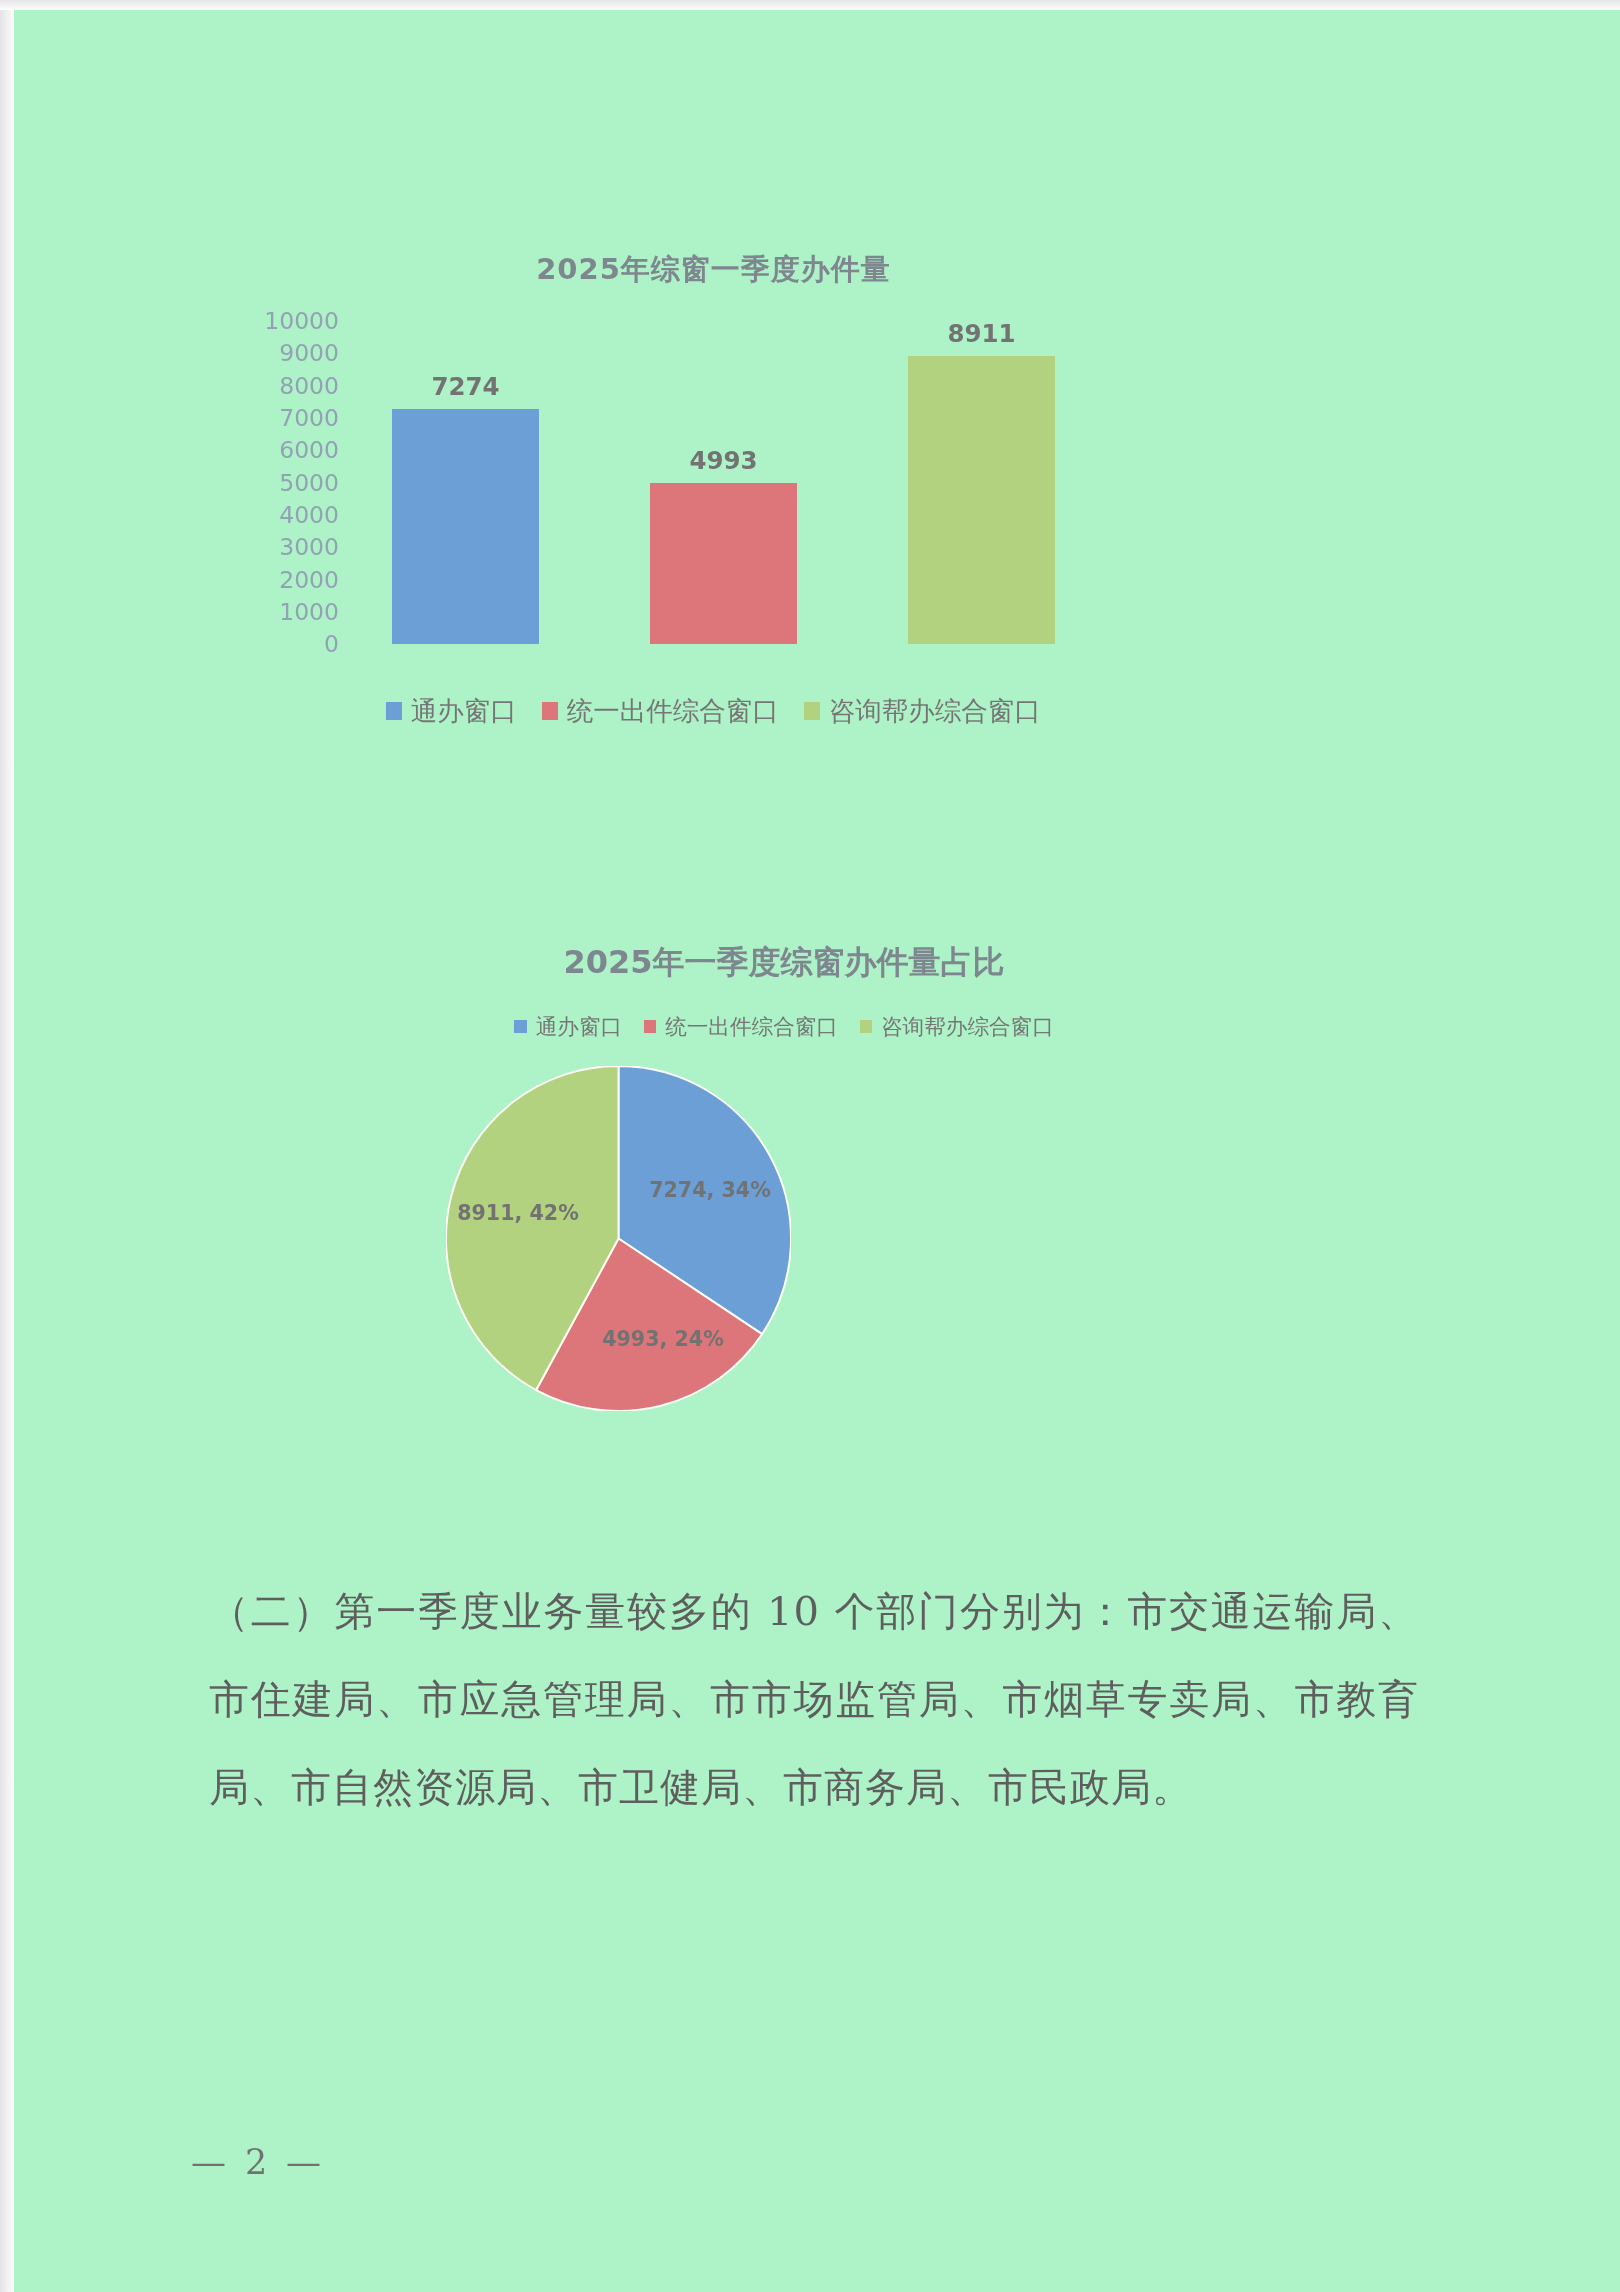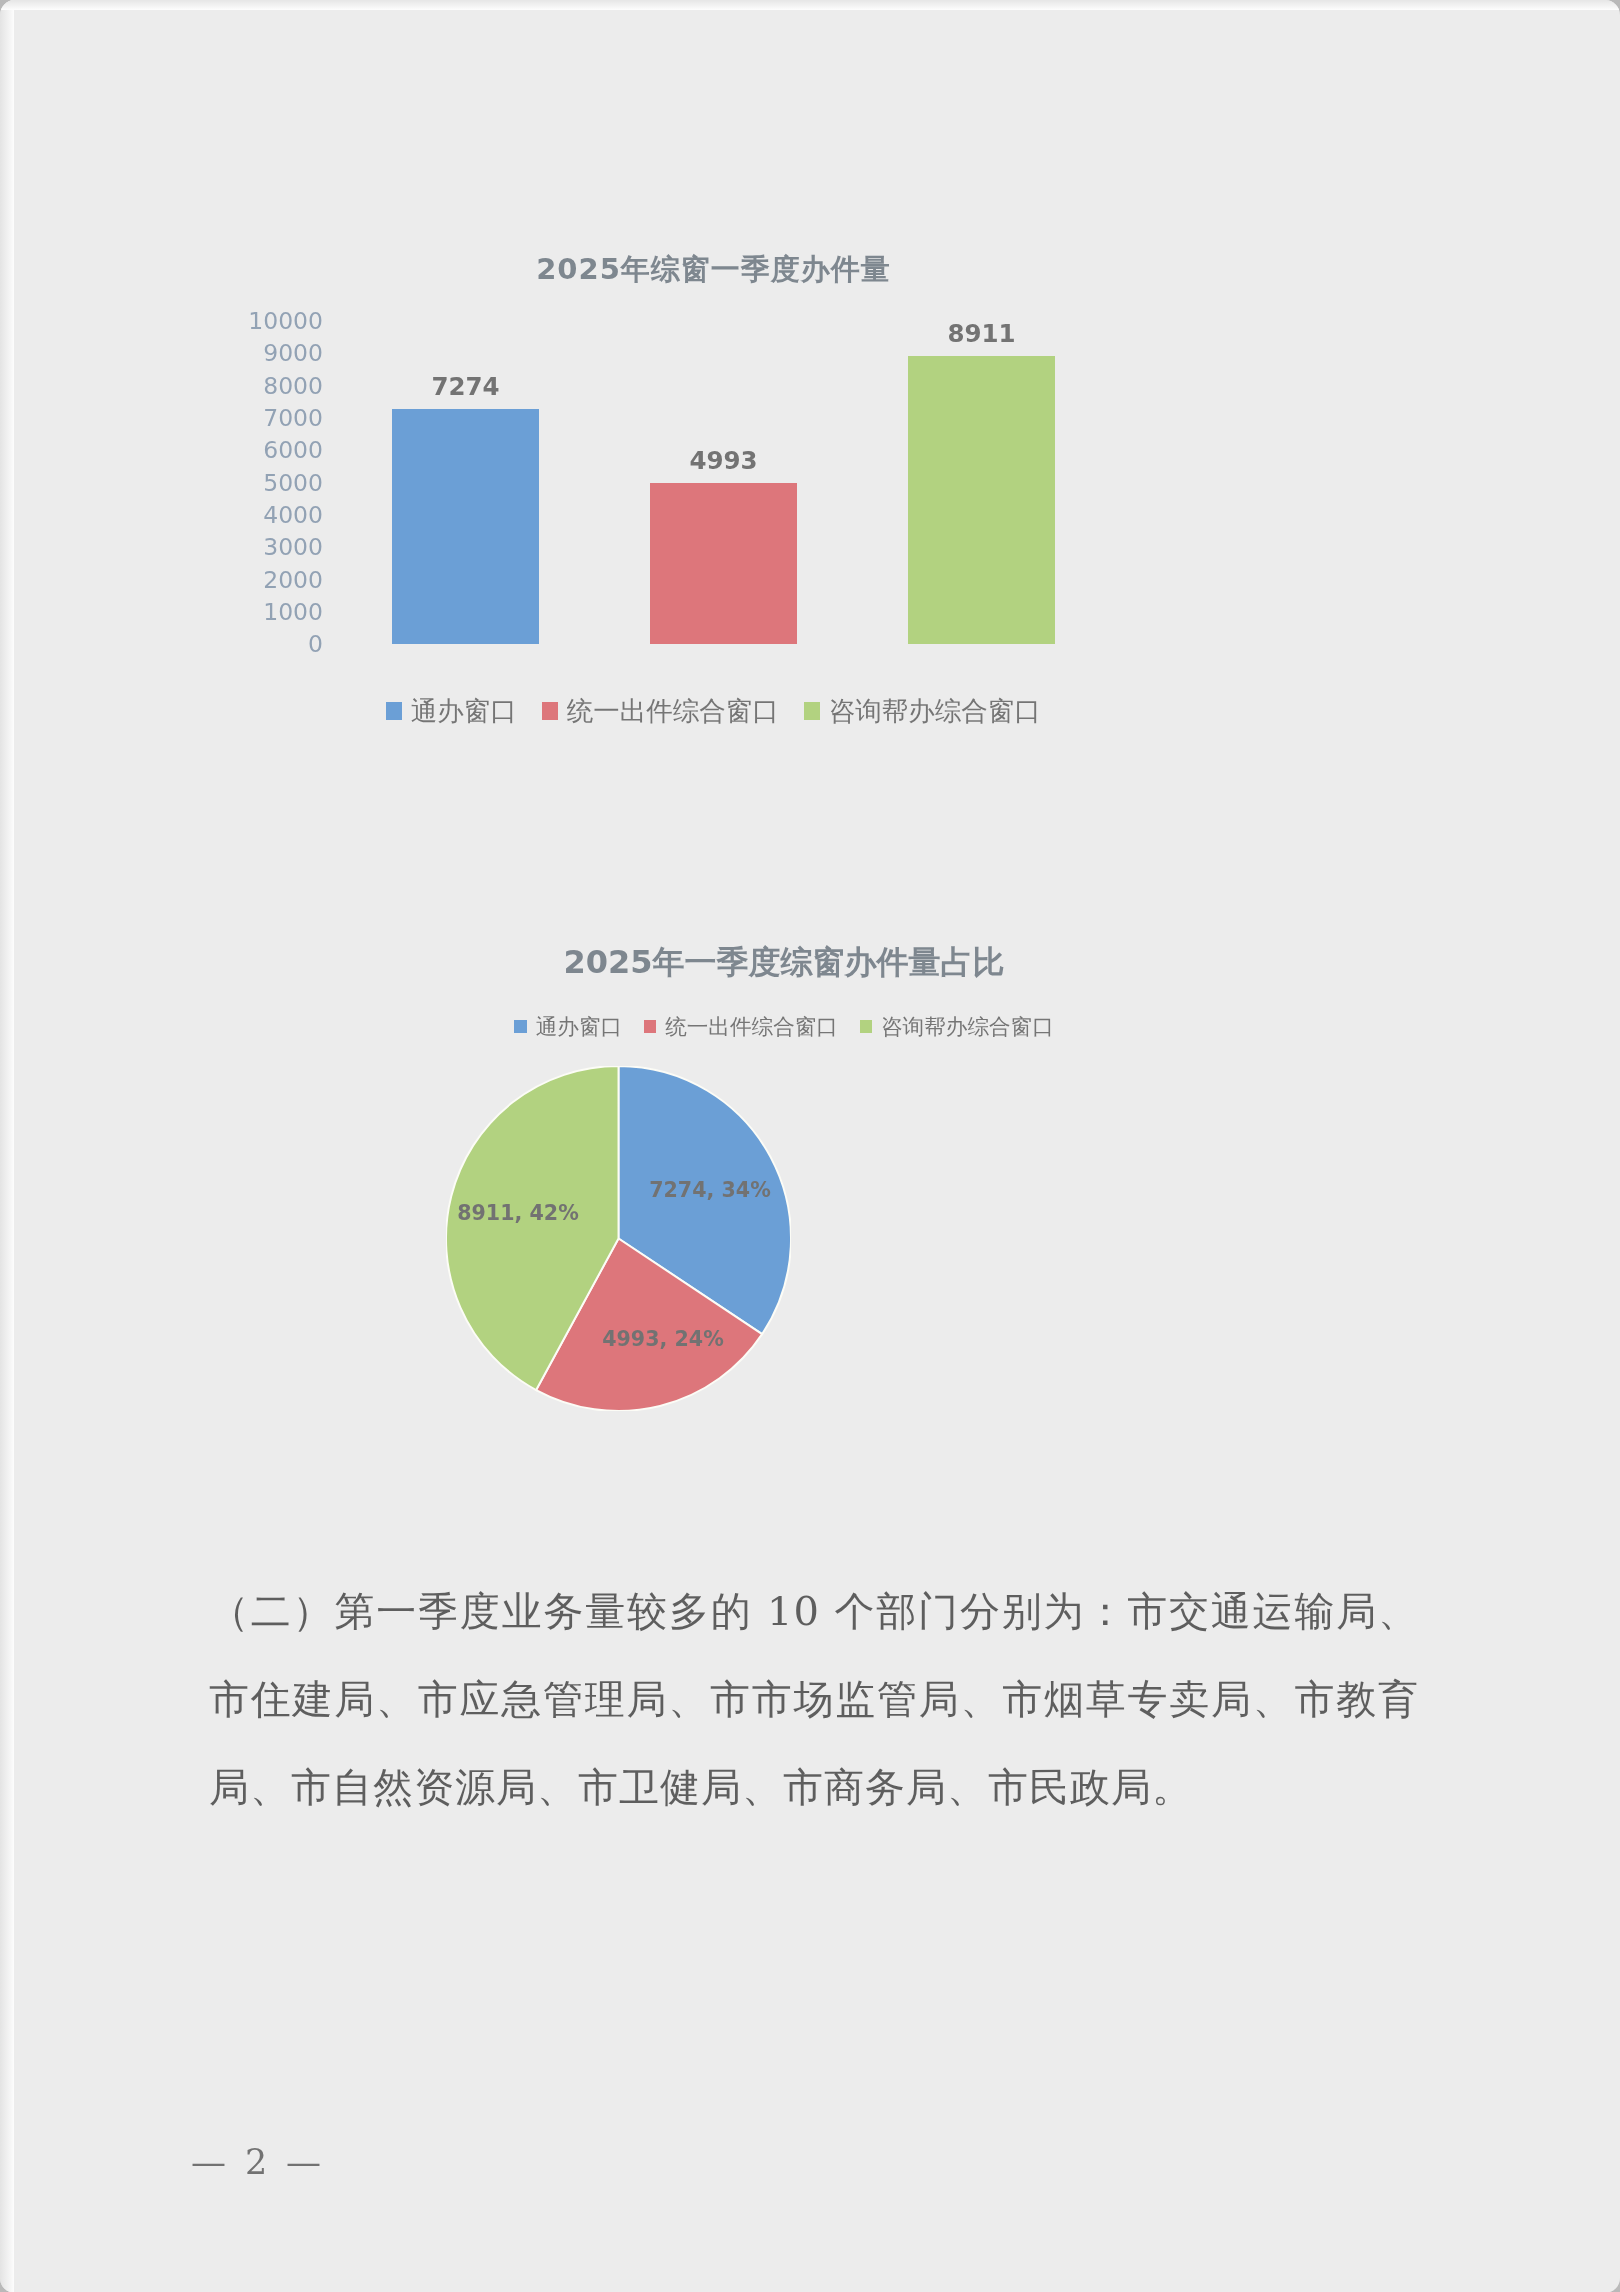--- a/index.html
+++ b/index.html
@@ -4,24 +4,23 @@
 <style>
   html, body {
     margin: 0;
     padding: 0;
     background: #b9b9b9;
   }
   .page {
     position: relative;
     width: 1620px;
     height: 2293px;
-    background: #e5e5e5;
+    background: #86efac;
     overflow: hidden;
     font-family: "Liberation Serif", "DejaVu Serif", serif;
-    border-radius: 15px;
   }
   
   .scan-edge-left {
     position: absolute;
     left: 0; top: 0;
     width: 13.7px; height: 2293px;
     background: linear-gradient(to right, #d8d8d8, #ffffff);
   }
   .scan-edge-top {
     position: absolute;
@@ -50,21 +49,21 @@
     width: 941px;
     text-align: center;
     font-family: "DejaVu Sans", sans-serif;
     font-weight: bold;
     font-size: 29px;
     color: #3d4a57;
     letter-spacing: 1px;
   }
   .y-axis {
     position: absolute;
-    left: 0;
+    left: 16px;
     top: 71px;
     width: 80px;
     height: 323px;
   }
   .y-tick {
     position: absolute;
     right: 0;
     transform: translateY(-50%);
     font-family: "DejaVu Sans", sans-serif;
     font-size: 23.5px;

